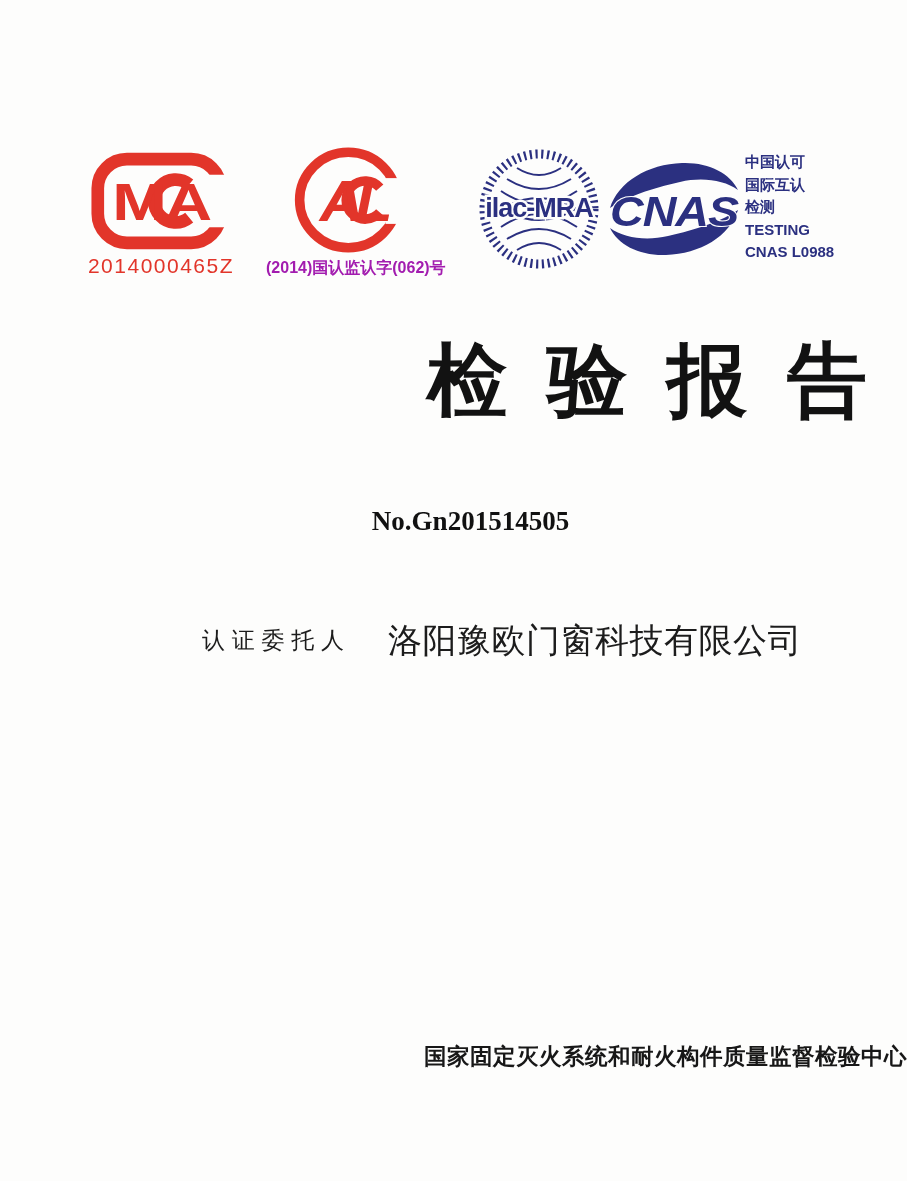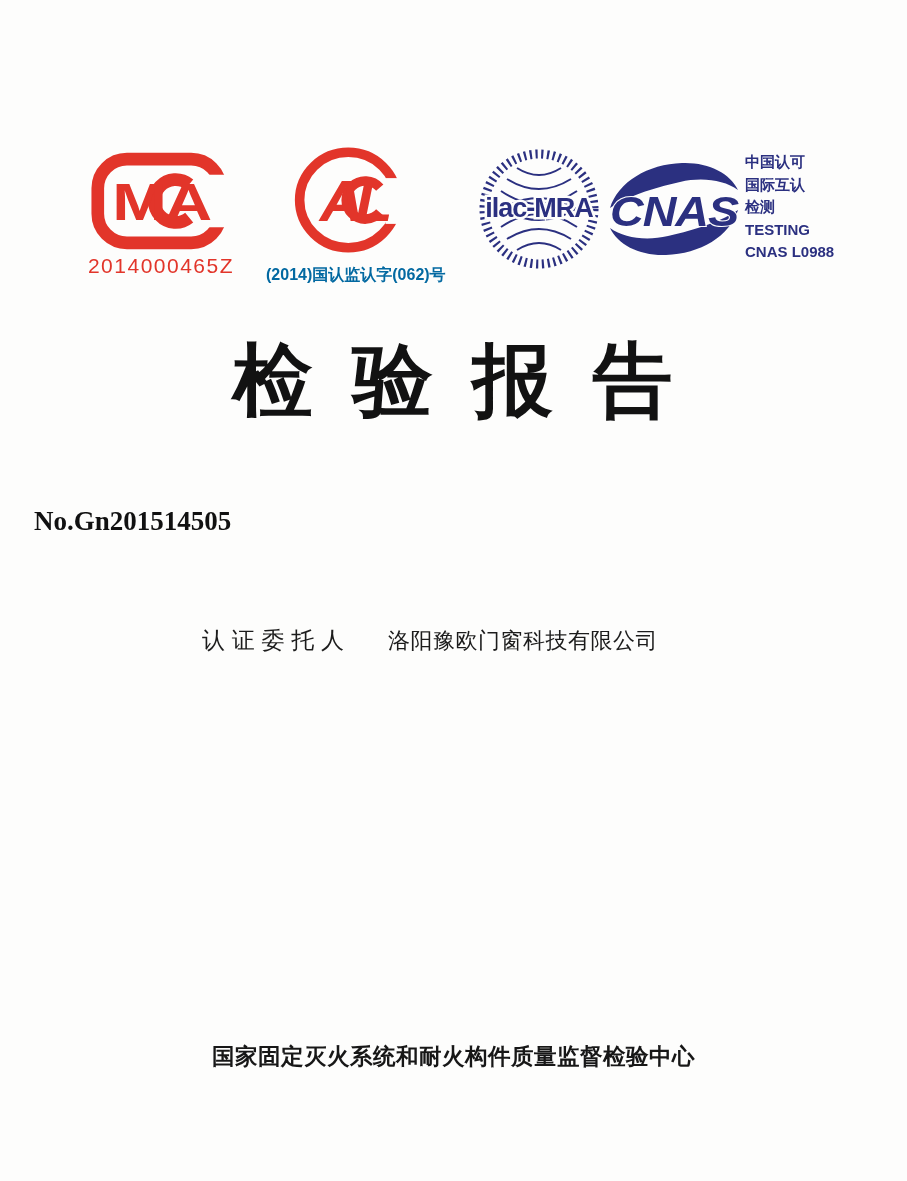--- a/index.html
+++ b/index.html
@@ -17,69 +17,69 @@
   .cma-block { position:absolute; left:86px; top:148px; width:150px; text-align:center; }
   .cma-mark  { width:142px; height:106px; display:block; margin:0 auto; }
   .cma-caption {
     margin-top:0px; color:#e2352a; font-weight:normal;
     font-size:21px; letter-spacing:1.5px; white-space:nowrap;
   }
 
   .cal-block { position:absolute; left:266px; top:144px; width:176px; text-align:center; }
   .cal-mark  { width:124px; height:114px; display:block; margin:0 auto; }
   .cal-caption {
-    margin-top:7px; color:#0369a1; font-weight:bold;
+    margin-top:0px; color:#a21caf; font-weight:bold;
     font-size:16px; white-space:nowrap;
   }
 
   .ilac-mark { position:absolute; left:477px; top:147px; width:124px; height:124px; }
   .cnas-mark { position:absolute; left:604px; top:158px; width:140px; height:102px; }
 
   .cnas-info {
     position:absolute; left:745px; top:151px;
     color:#2b3080; font-weight:bold; font-size:15px; line-height:22.5px;
     white-space:nowrap;
   }
   .cnas-info span { display:block; }
 
   
   .title {
     position:absolute; left:0; right:0; top:341px; margin:0;
-    text-align:center;
+    text-align:right;
     font-size:80px; font-weight:bold; line-height:1;
     letter-spacing:0.5em; padding-left:38px;
     color:#121212;
     font-family:"Liberation Sans", sans-serif;
   }
 
   
   .report-no {
     position:absolute; left:0; right:0; top:506px;
-    padding-left:34px;
+    text-align:center; padding-left:34px;
     font-family:"Liberation Serif", serif;
     font-weight:bold; font-size:27px; color:#111;
   }
 
   
   .fields {
     position:absolute; left:202px; top:624px;
     font-family:"Liberation Serif", serif; color:#1c1c1c;
   }
   .field-row { height:32px; line-height:32px; margin-bottom:22px; white-space:nowrap; }
   .flabel {
     display:inline-block; width:142px; margin-right:40px;
     text-align:justify; text-align-last:justify;
     font-size:23px; vertical-align:middle;
   }
-  .fvalue { font-size:22px; vertical-align:middle; letter-spacing:0.5px; }
+  .fvalue { font-size:34px; vertical-align:middle; letter-spacing:0.5px; }
 
   
   .footer {
     position:absolute; left:0; right:0; top:1041px;
-    text-align:center;
+    text-align:right;
     font-size:22.5px; font-weight:bold; letter-spacing:0.5px;
     color:#171717;
     font-family:"Liberation Sans", sans-serif;
   }
 </style>
 </head>
 <body>
 
 <div class="page">
 

